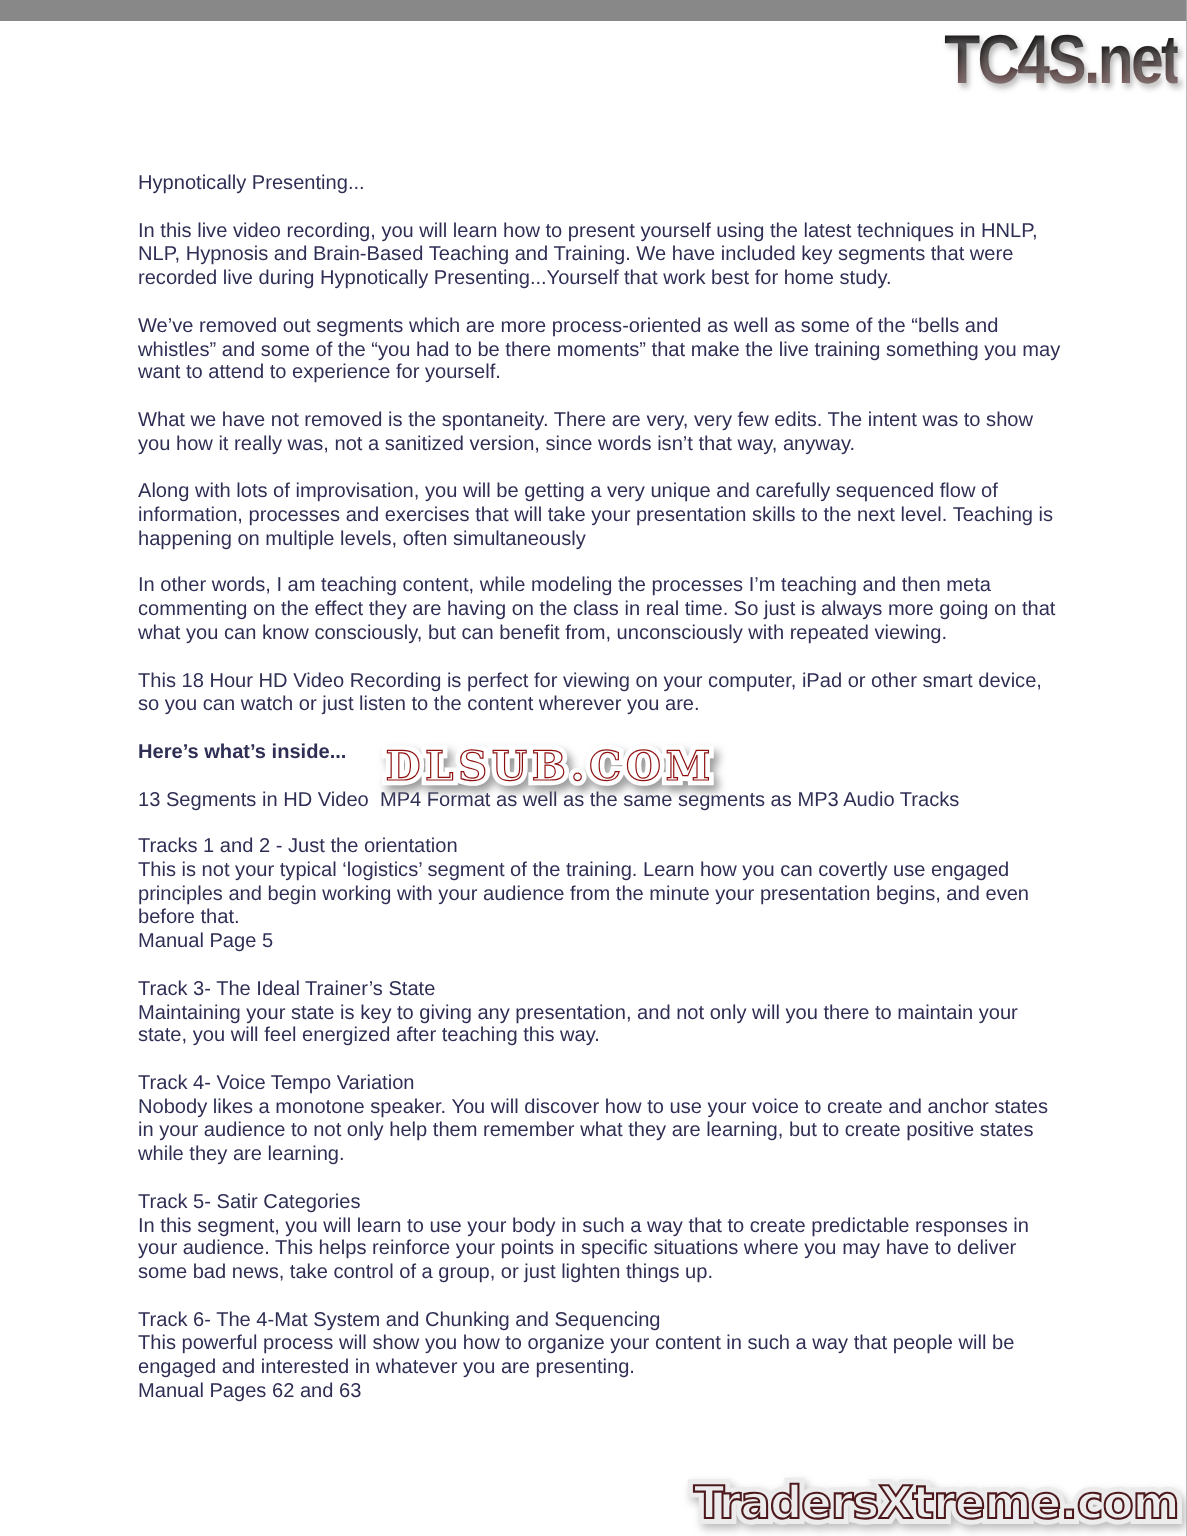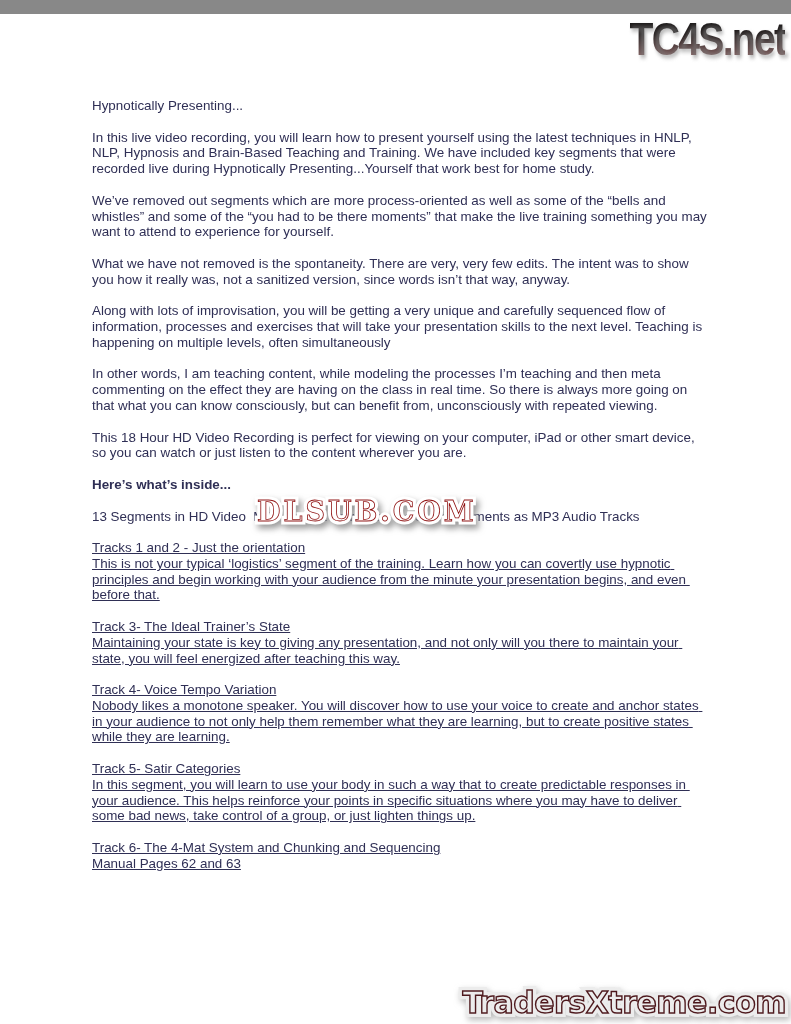--- a/index.html
+++ b/index.html
@@ -7,27 +7,27 @@
     position:relative;
     width:791px;height:1024px;
     margin:14px auto;
     background:#ffffff;
     overflow:hidden;
     font-family:"Liberation Sans", sans-serif;
   }
 
   
   .content{
-    position:absolute;left:92px;top:84px;width:616px;
+    position:absolute;left:92px;top:100px;width:616px;
     font-size:13.4px;line-height:15.7px;color:#2f2f55;
   }
   .content p{margin:0 0 16px 0;white-space:pre-wrap;}
   .content .inside{margin-top:14px;font-weight:bold;}
   .track{margin:0 0 16px 0;}
-  .track div{white-space:pre-wrap;text-decoration:underline;}
+  .track div{white-space:pre-wrap;}
 
   
   .wm-top{
     position:absolute;top:2px;right:6px;z-index:5;
     font-family:"Liberation Sans", sans-serif;font-weight:bold;
     font-size:46px;line-height:1;letter-spacing:-2px;
     transform:scaleX(0.85);transform-origin:100% 0;
     background:linear-gradient(180deg,#141414 0%,#262020 40%,#6d4f4f 78%,#a88181 100%);
     -webkit-background-clip:text;background-clip:text;color:transparent;
   }
@@ -77,49 +77,51 @@
   <div class="wm-top" data-text="TC4S.net">TC4S.net</div>
 
   <div class="content">
 
     <p>Hypnotically Presenting...</p>
 
     <p>In this live video recording, you will learn how to present yourself using the latest techniques in HNLP, NLP, Hypnosis and Brain-Based Teaching and Training. We have included key segments that were recorded live during Hypnotically Presenting...Yourself that work best for home study.</p>
     <p>We’ve removed out segments which are more process-oriented as well as some of the “bells and whistles” and some of the “you had to be there moments” that make the live training something you may want to attend to experience for yourself.</p>
     <p>What we have not removed is the spontaneity. There are very, very few edits. The intent was to show you how it really was, not a sanitized version, since words isn’t that way, anyway.</p>
     <p>Along with lots of improvisation, you will be getting a very unique and carefully sequenced flow of information, processes and exercises that will take your presentation skills to the next level. Teaching is happening on multiple levels, often simultaneously</p>
-    <p>In other words, I am teaching content, while modeling the processes I’m teaching and then meta commenting on the effect they are having on the class in real time. So there is always more going on that what you can know consciously, but can benefit from, unconsciously with repeated viewing.</p>
+    <p>In other words, I am teaching content, while modeling the processes I’m teaching and then meta commenting on the effect they are having on the class in real time. So just is always more going on that what you can know consciously, but can benefit from, unconsciously with repeated viewing.</p>
     <p>This 18 Hour HD Video Recording is perfect for viewing on your computer, iPad or other smart device, so you can watch or just listen to the content wherever you are.</p>
 
     <p class="inside">Here’s what’s inside...</p>
 
     <p>13 Segments in HD Video  MP4 Format as well as the same segments as MP3 Audio Tracks</p>
 
     <div class="track">
       <div>Tracks 1 and 2 - Just the orientation</div>
-      <div>This is not your typical ‘logistics’ segment of the training. Learn how you can covertly use hypnotic principles and begin working with your audience from the minute your presentation begins, and even before that.</div>
+      <div>This is not your typical ‘logistics’ segment of the training. Learn how you can covertly use engaged principles and begin working with your audience from the minute your presentation begins, and even before that.</div>
+      <div>Manual Page 5</div>
     </div>
 
     <div class="track">
       <div>Track 3- The Ideal Trainer’s State</div>
       <div>Maintaining your state is key to giving any presentation, and not only will you there to maintain your state, you will feel energized after teaching this way.</div>
     </div>
 
     <div class="track">
       <div>Track 4- Voice Tempo Variation</div>
       <div>Nobody likes a monotone speaker. You will discover how to use your voice to create and anchor states in your audience to not only help them remember what they are learning, but to create positive states while they are learning.</div>
     </div>
 
     <div class="track">
       <div>Track 5- Satir Categories</div>
       <div>In this segment, you will learn to use your body in such a way that to create predictable responses in your audience. This helps reinforce your points in specific situations where you may have to deliver some bad news, take control of a group, or just lighten things up.</div>
     </div>
 
     <div class="track">
       <div>Track 6- The 4-Mat System and Chunking and Sequencing</div>
+      <div>This powerful process will show you how to organize your content in such a way that people will be engaged and interested in whatever you are presenting.</div>
       <div>Manual Pages 62 and 63</div>
     </div>
 
   </div>
 
   <div class="wm-mid" data-text="DLSUB.COM">DLSUB.COM</div>
 
   <div class="wm-bottom" data-text="TradersXtreme.com">TradersXtreme.com</div>
 
 </div>

